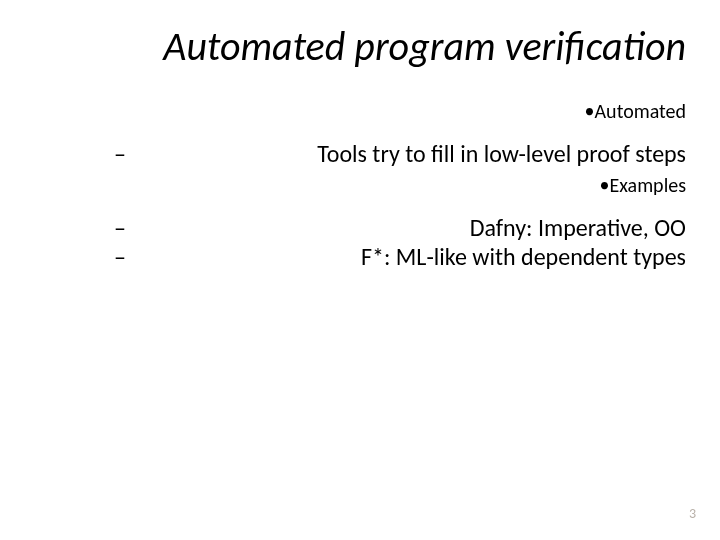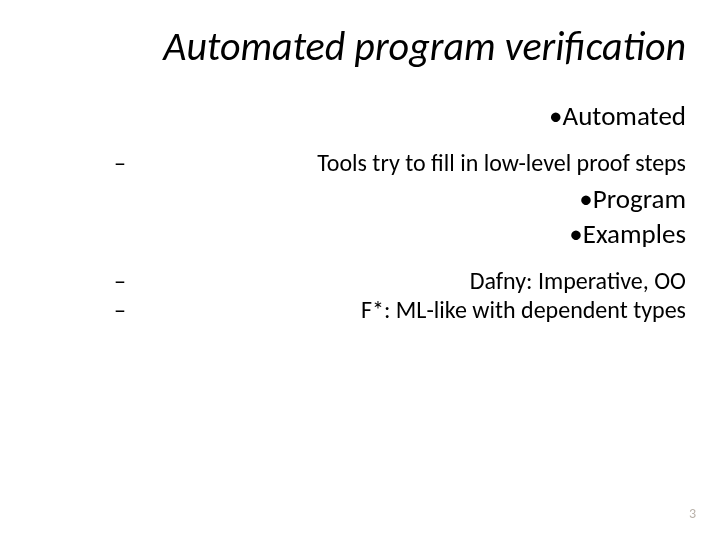--- a/index.html
+++ b/index.html
@@ -19,21 +19,21 @@
     margin-bottom: 28px;
   }
   ul.top {
     list-style: none;
     padding-left: 20px;
   }
   ul.top > li {
     margin-bottom: 2px;
   }
   .l1 {
-    font-size: 27px;
+    font-size: 20px;
     line-height: 1.25;
   }
   .l1 .bullet {
     display: inline-block;
     width: 22px;
     vertical-align: top;
   }
   ul.sub {
     list-style: none;
     padding-left: 46px;
@@ -68,21 +68,20 @@
 <div class="title">Automated program verification</div>
 
 <ul class="top">
   <li>
     <div class="l1"><span class="bullet">•</span><span>Automated</span></div>
     <ul class="sub">
       <li class="l2"><span class="dash">–</span><span class="txt">Tools try to fill in low-level proof steps</span></li>
     </ul>
   </li>
   <li>
-    <div class="l1"><span class="bullet">•</span><span>Program</span></div>
   </li>
   <li>
     <div class="l1"><span class="bullet">•</span><span>Examples</span></div>
     <ul class="sub">
       <li class="l2"><span class="dash">–</span><span class="txt">Dafny: Imperative, OO</span></li>
       <li class="l2"><span class="dash">–</span><span class="txt">F*: ML-like with dependent types</span></li>
     </ul>
   </li>
 </ul>
 

